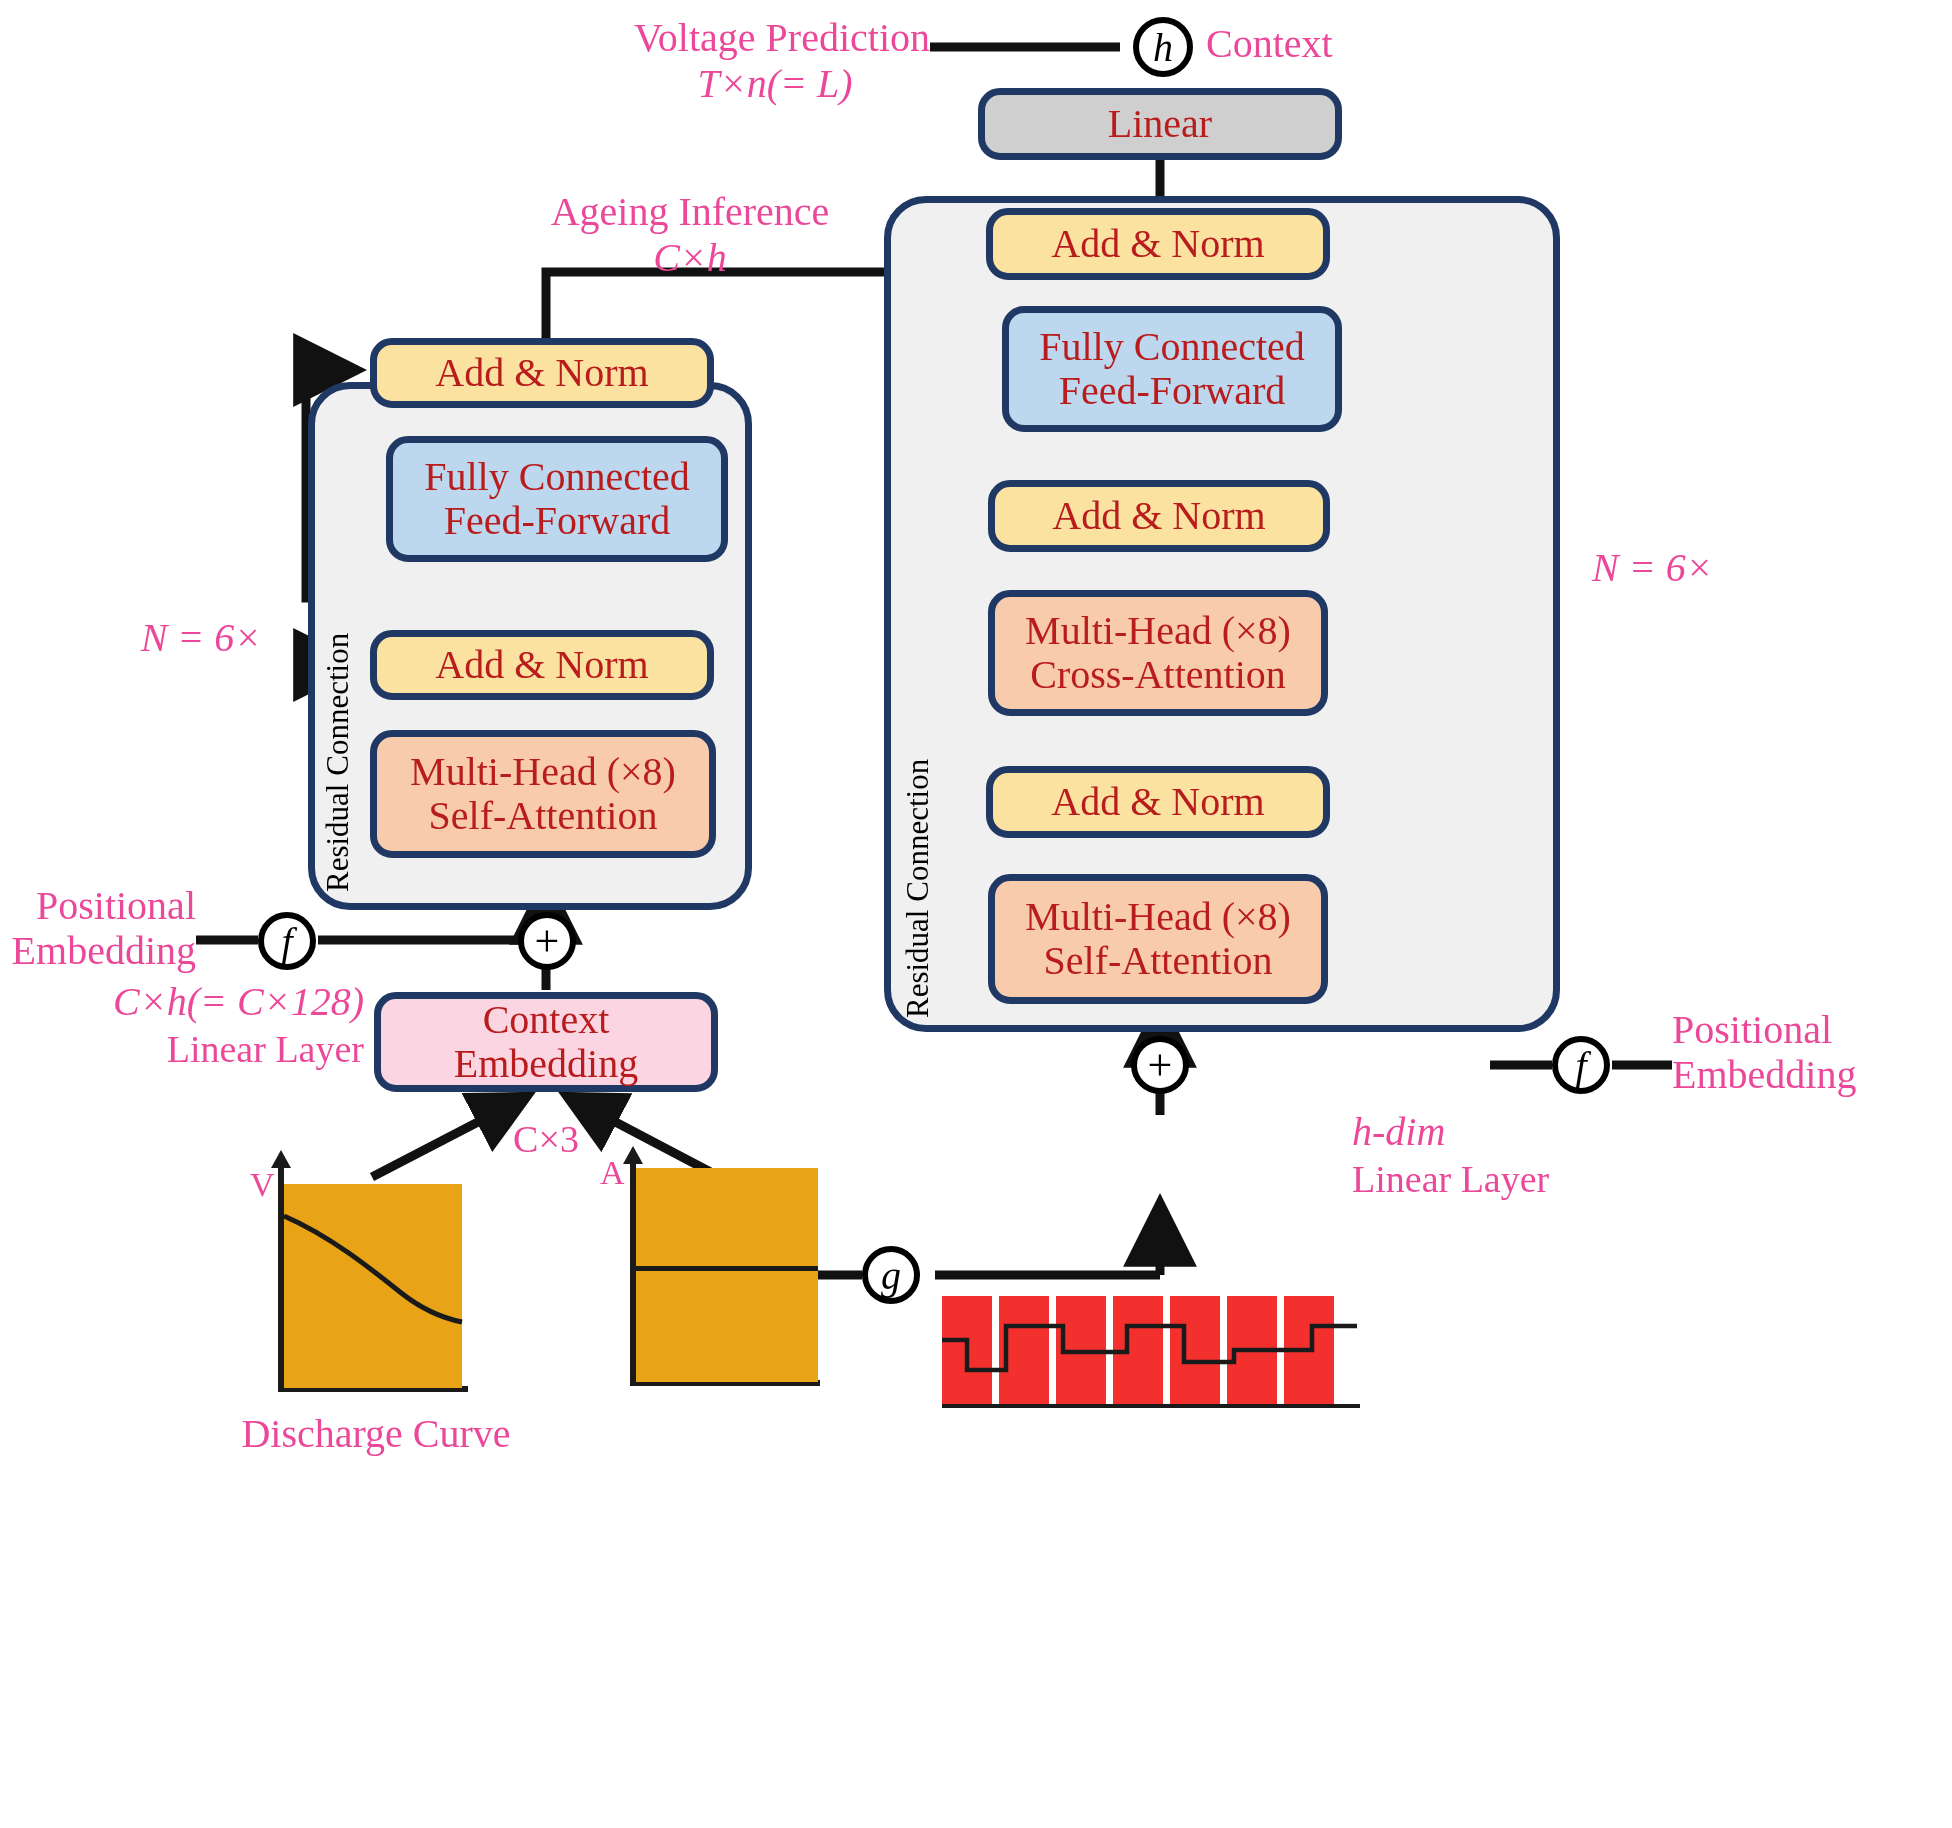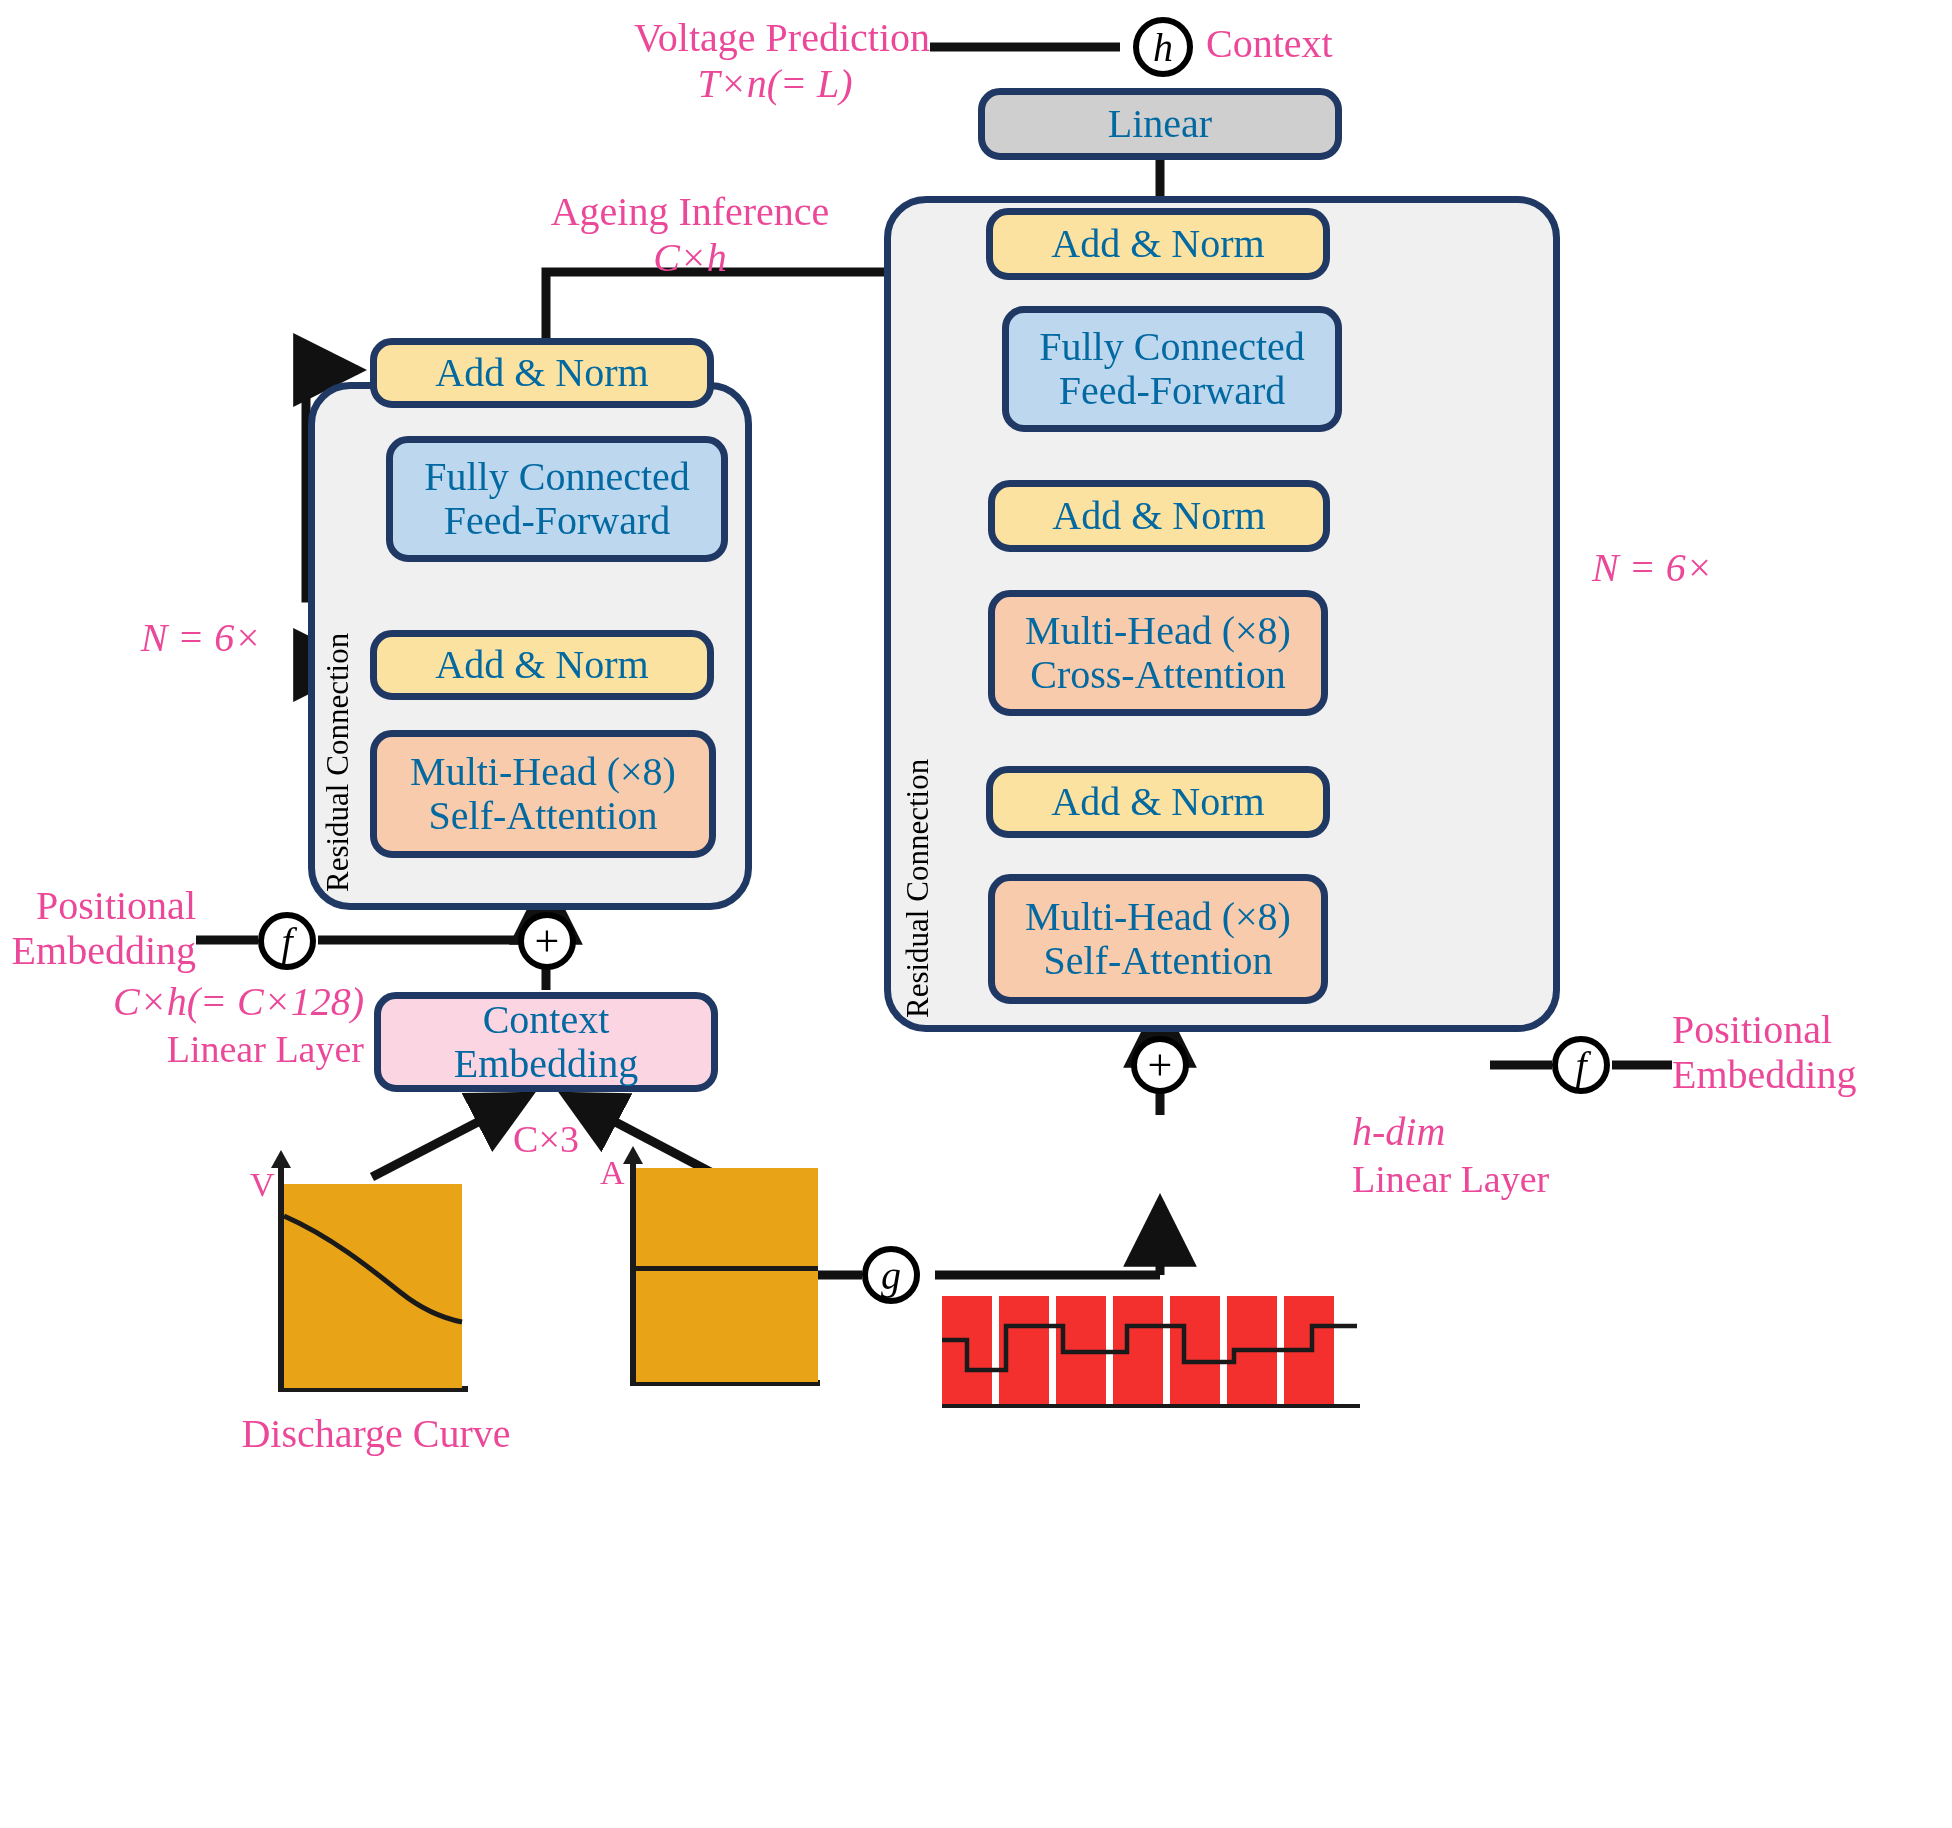--- a/index.html
+++ b/index.html
@@ -7,21 +7,21 @@
   #stage{position:relative;width:1952px;height:1828px;background:#fff;overflow:hidden;}
   #svgroot{position:absolute;left:0;top:0;width:1952px;height:1828px;}
 
   .lbl{position:absolute;color:#ec4899;line-height:1.12;white-space:pre;}
   .ctr{text-align:center;}
   .rt{text-align:right;}
   .it{font-style:italic;}
 
   .nodebox{position:absolute;box-sizing:border-box;border:7px solid #1f3864;
            border-radius:22px;display:flex;align-items:center;justify-content:center;
-           text-align:center;color:#0369a1;line-height:1.1;}
+           text-align:center;color:#b91c1c;line-height:1.1;}
   .yellow{background:#fbe2a0;}
   .blue{background:#bdd7ee;margin-left:12px;}
   .orange{background:#f7cbab;}
   .pink{background:#fbd5e2;}
   .gray{background:#cfcfcf;}
 
   .container{position:absolute;box-sizing:border-box;border:7px solid #1f3864;
              border-radius:42px;background:#f0f0f0;}
 
   .opcircle{position:absolute;box-sizing:border-box;border:6px solid #000;border-radius:50%;

